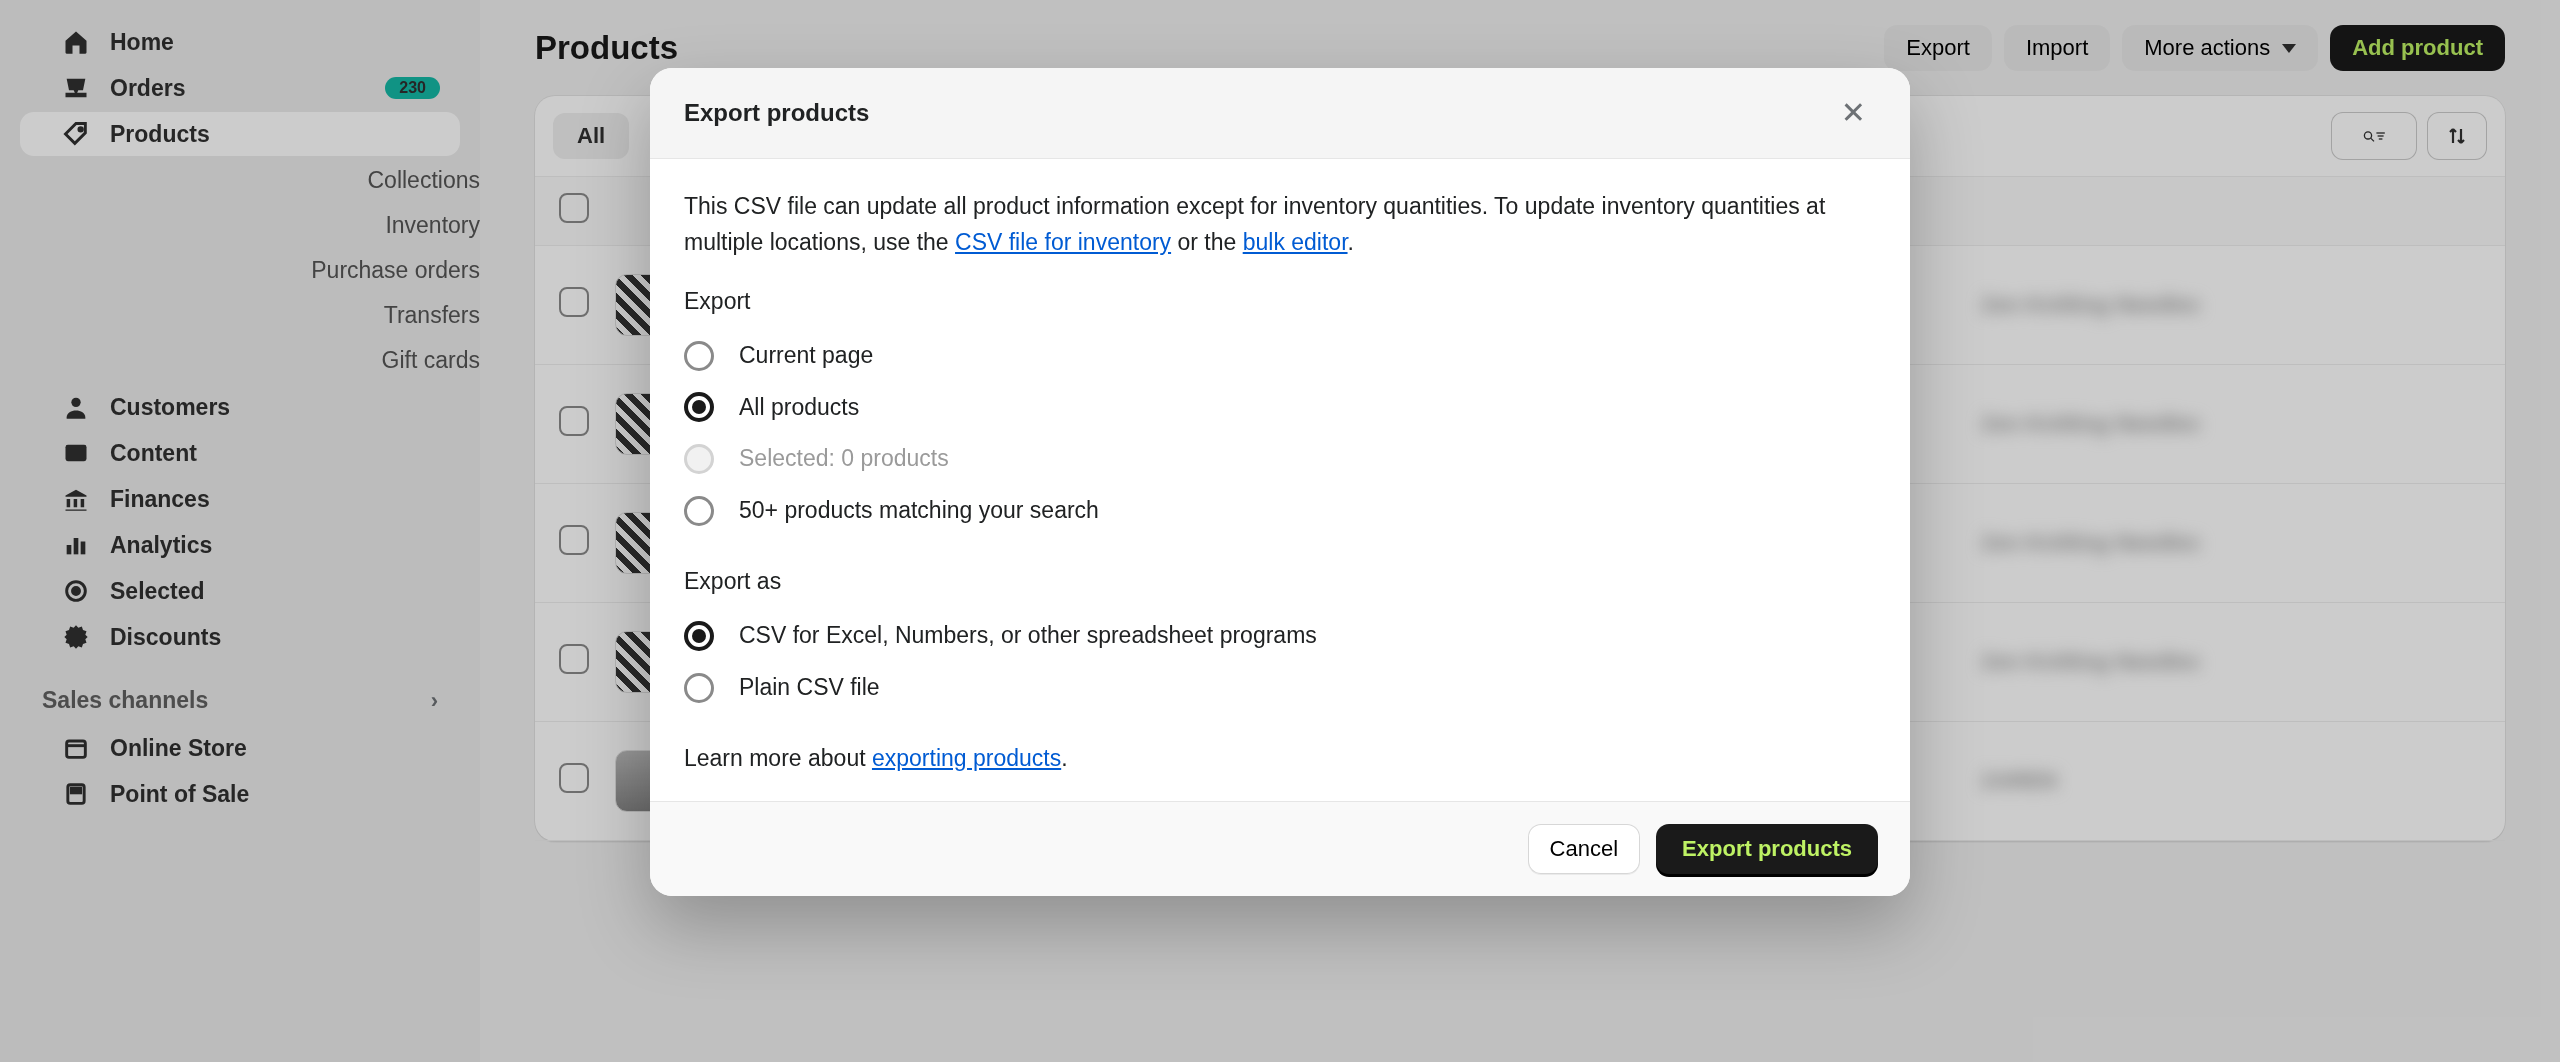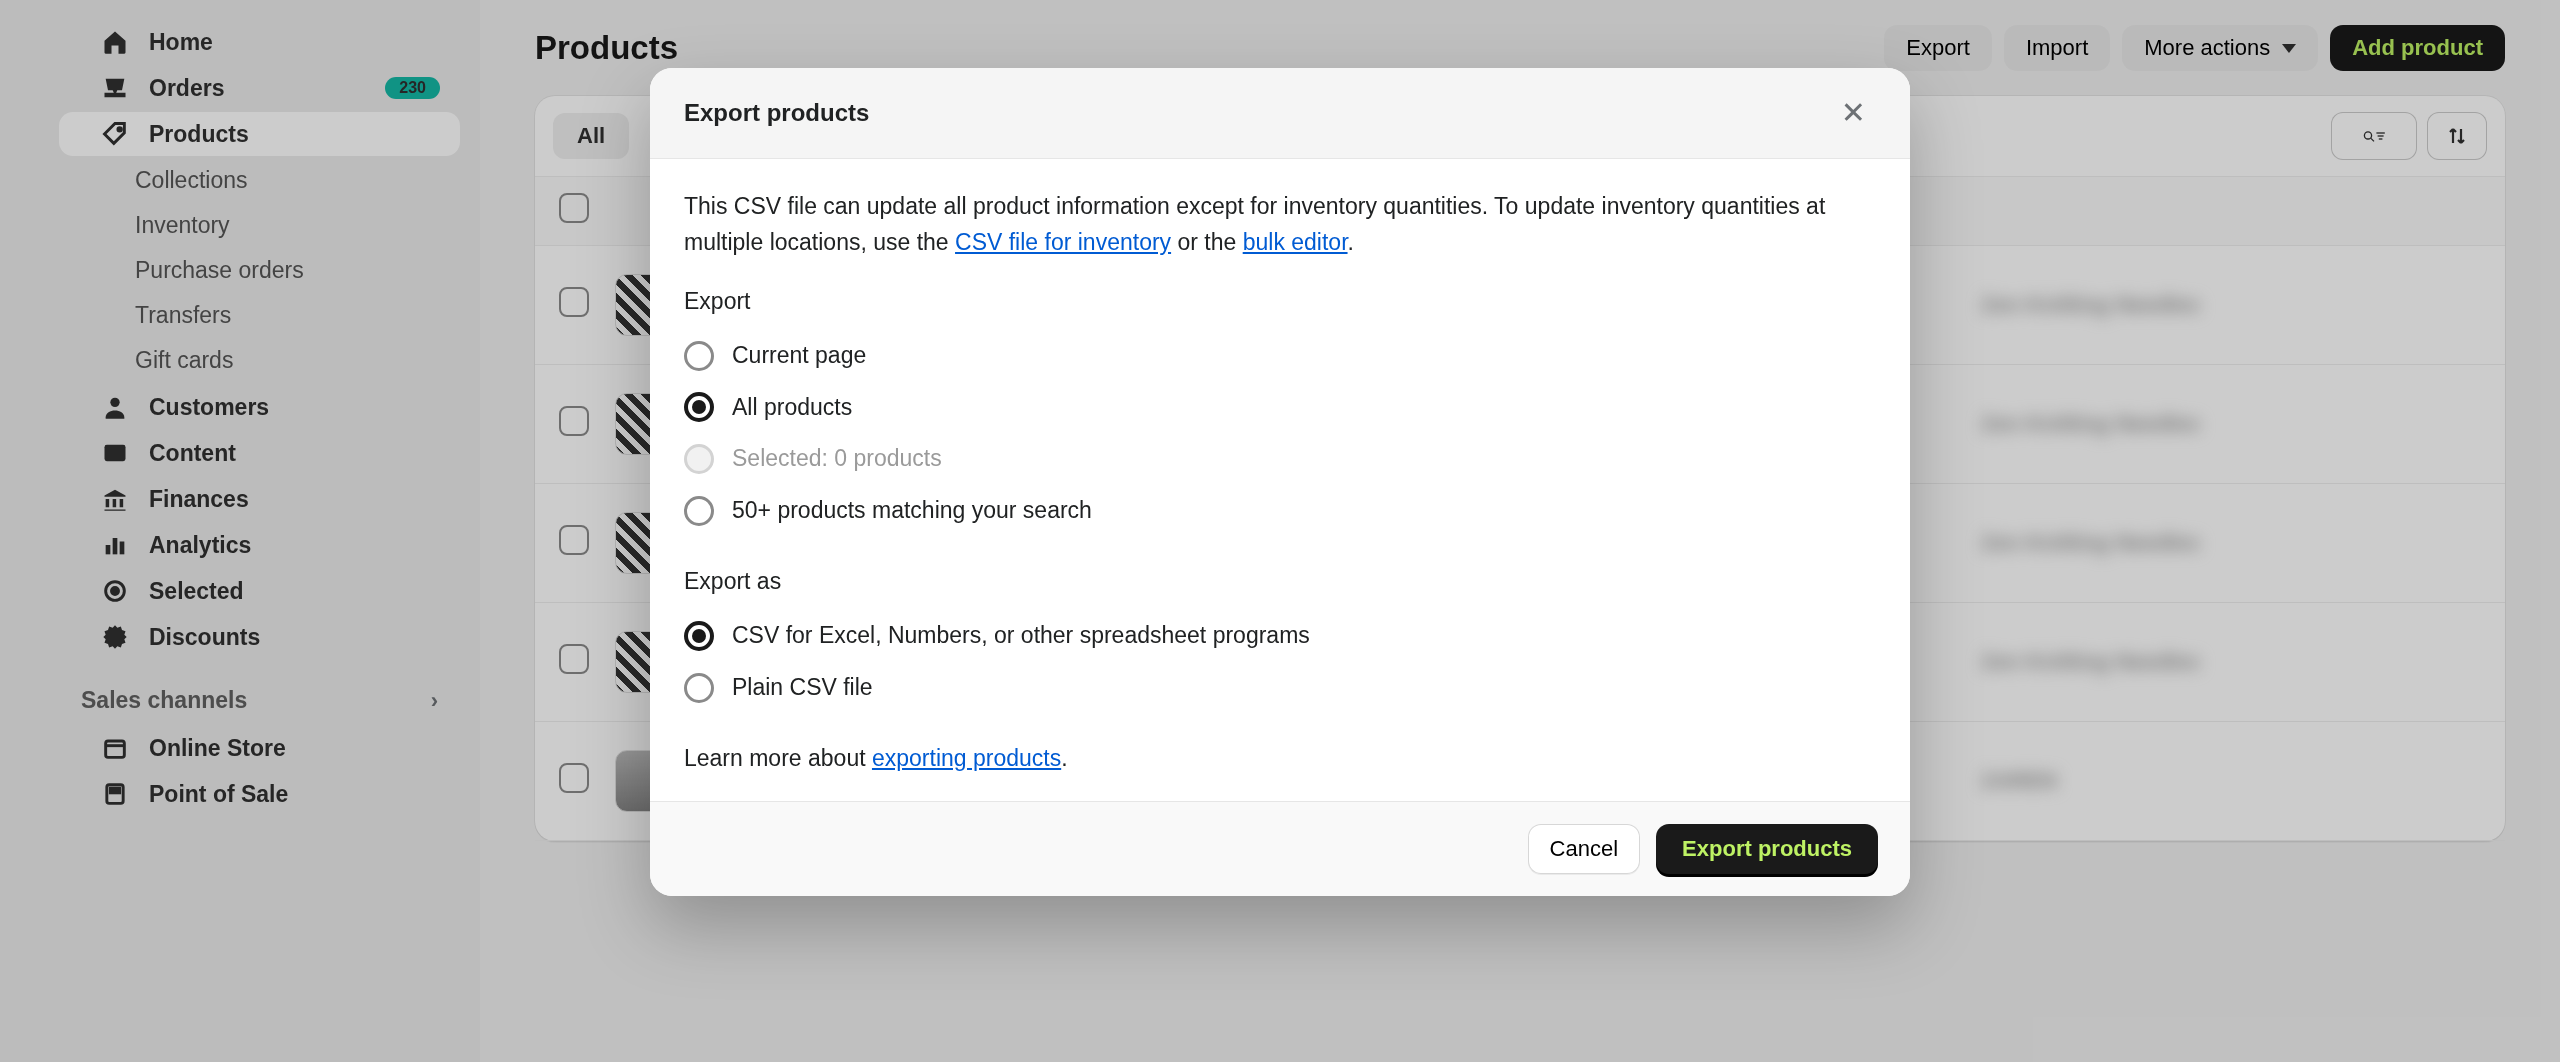--- a/index.html
+++ b/index.html
@@ -13,21 +13,20 @@
   }
 
   
   .sidebar {
     position: absolute;
     left: 0; top: 0;
     width: 480px;
     height: 100%;
     background: #ebebeb;
     padding-top: 18px;
-    padding-left: 39px;
   }
   .nav-item {
     display: flex;
     align-items: center;
     padding: 8px 20px 8px 42px;
     font-weight: 600;
     color: #303030;
     margin: 2px 20px;
     border-radius: 14px;
     gap: 20px;
@@ -36,21 +35,21 @@
   .nav-item .badge {
     margin-left: auto;
     background: #14b8a6;
     color: #303030;
     padding: 2px 14px;
     border-radius: 14px;
     font-size: 16px;
     font-weight: 600;
   }
   .nav-item.selected + .subnav { display: block; }
-  .subnav { padding-left: 96px; }
+  .subnav { padding-left: 96px; text-align: right; }
   .subnav-item {
     padding: 9px 0;
     font-weight: 500;
     color: #555;
   }
   .section-header {
     display: flex;
     align-items: center;
     justify-content: space-between;
     padding: 10px 42px;
@@ -194,21 +193,21 @@
     padding: 26px 34px;
     border-bottom: 1px solid #e6e6e6;
     background: #f5f5f5;
   }
   .modal-title { font-size: 24px; font-weight: 700; }
   .close-x { font-size: 30px; color: #6d7175; background:none; border:none; padding:4px 10px; line-height:1; }
   .modal-body { padding: 30px 34px 24px 34px; font-size: 23px; line-height: 1.55; color:#202223; }
   .modal-body a { color: #005bd3; }
   .group-label { font-weight: 500; margin-top: 28px; margin-bottom: 10px; }
   .group-label.first { margin-top: 24px; }
-  .radio-row { display: flex; align-items: center; gap: 18px; padding: 8px 0; }
+  .radio-row { display: flex; align-items: center; gap: 25px; padding: 8px 0; }
   .radio {
     width: 30px; height: 30px;
     border: 3px solid #8a8a8a;
     border-radius: 50%;
     display:inline-flex; align-items:center; justify-content:center;
     flex-shrink: 0;
   }
   .radio.checked { border-color: #1a1a1a; border-width: 4px; }
   .radio.checked::after { content:""; width:14px; height:14px; border-radius:50%; background:#1a1a1a; }
   .radio.disabled { border-color: #d3d3d3; background:#f1f1f1; }

